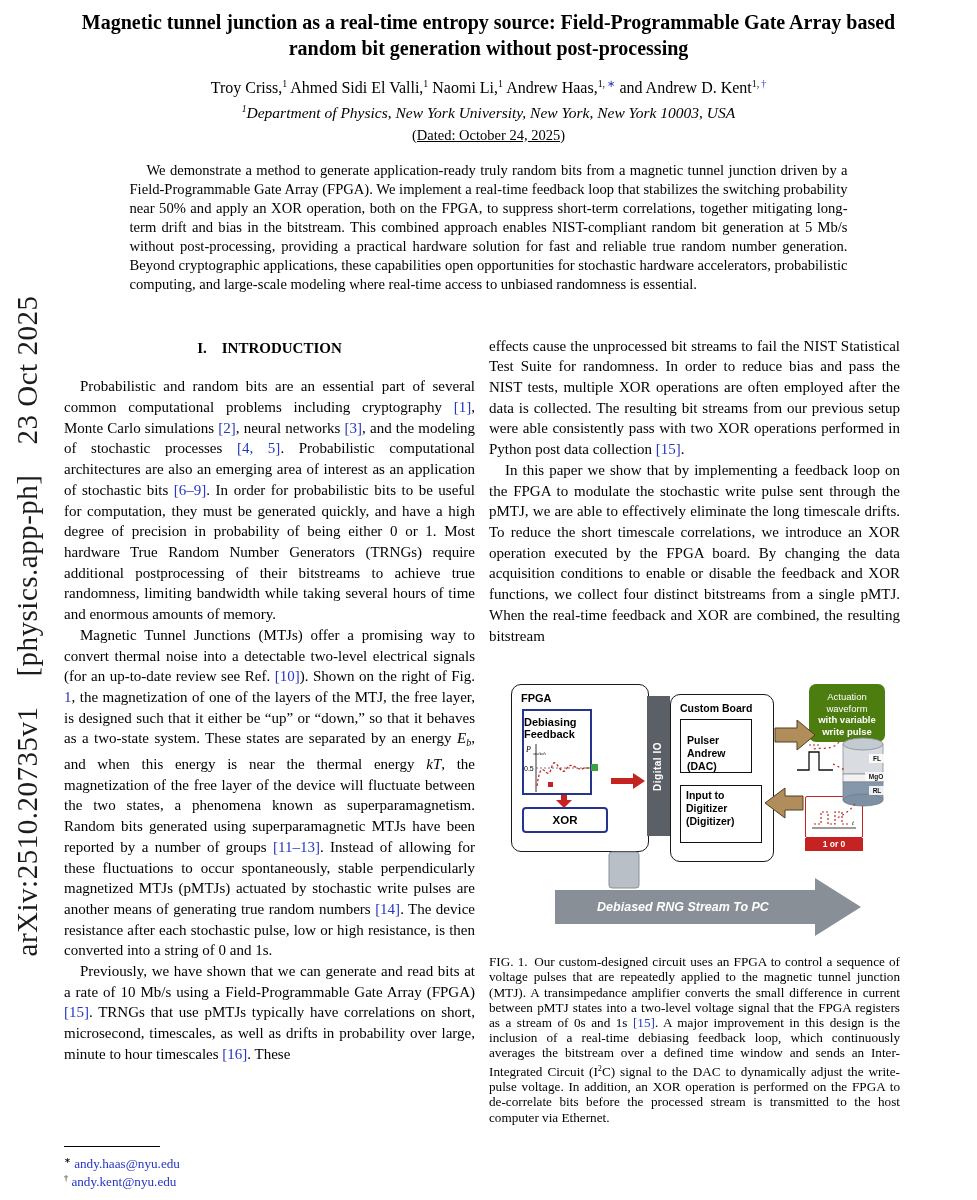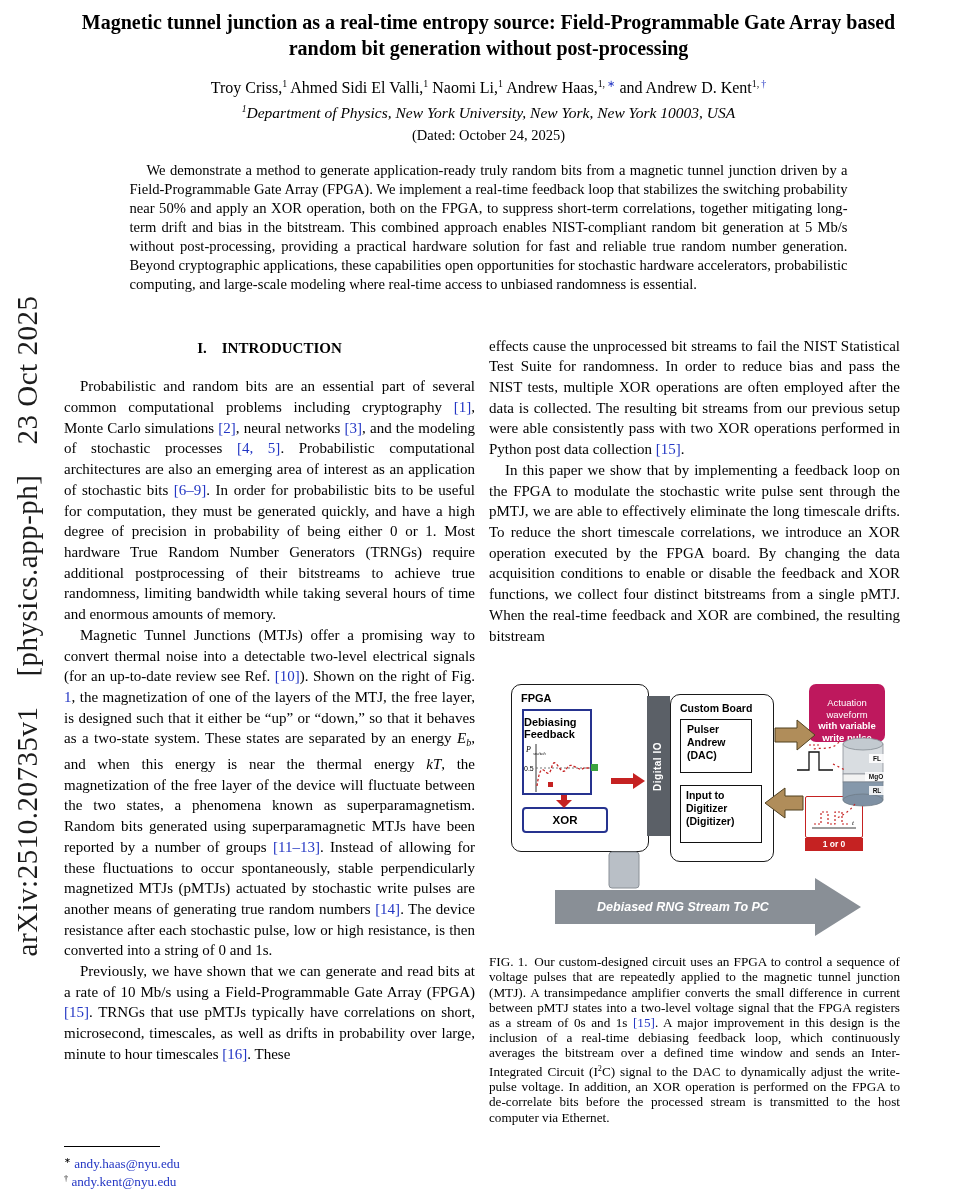--- a/index.html
+++ b/index.html
@@ -11,21 +11,21 @@
            line-height:42px; text-align:center; transform:rotate(-90deg);
            font-size:29px; color:#1c1c1c; letter-spacing:.5px; white-space:nowrap; }
 
   
   .title { margin:10px auto 0; max-width:872px; text-align:center;
            font-size:20px; font-weight:bold; line-height:1.28; }
   .authors { margin-top:17px; font-size:16px; }
   .authors .para, .affil .para, .fnlist .para { margin:0; text-indent:0; }
   .authors .para, .affil .para { text-align:center; }
   .affil { margin-top:5px; font-style:italic; font-size:15.5px; }
-  .dateline { margin-top:5px; text-align:center; font-size:14.5px; }
+  .dateline { margin-top:5px; text-align:center; font-size:14.5px;text-decoration:underline; }
   .abstract { width:718px; margin:17px auto 0; text-align:justify;
               font-size:14.6px; line-height:19px; text-indent:17px; }
 
   
   .cols { display:flex; gap:14px; margin:42px 64px 0; }
   .col { width:411px; text-align:justify; font-size:15px; line-height:20.7px; }
   .para { margin:0; }
   .para.ind { text-indent:16px; }
   .sec-heading { text-align:center; font-weight:bold; font-size:15px; margin:2px 0 18px; }
   .sec-heading .sec-num { margin-right:15px; }
@@ -47,26 +47,26 @@
   .debias { position:absolute; left:10px; top:24px; width:70px; height:86px;
             border:2.5px solid #26338f; background:#fff; text-align:left; box-sizing:border-box; padding-top:5px; }
   .bt { font-weight:bold; font-size:11px; line-height:12px; }
   .xor { position:absolute; left:10px; top:122px; width:86px; height:26px; box-sizing:border-box;
          border:2px solid #26338f; border-radius:4px; font-weight:bold; font-size:11.5px;
          line-height:22px; text-align:center; background:#fff; }
   .dio { position:absolute; left:150px; top:14px; width:23px; height:140px; background:#5b6067;
          color:#fff; display:flex; align-items:center; justify-content:center; }
   .dio span { writing-mode:vertical-rl; transform:rotate(180deg); font-size:10px; font-weight:bold; letter-spacing:.5px; }
   .pulser { position:absolute; left:9px; top:24px; width:72px; height:54px; border:1.5px solid #111;
-            box-sizing:border-box; font-weight:bold; font-size:10.5px; line-height:13px; padding:3px 6px; background:#fff; }
+            box-sizing:border-box; font-weight:bold; font-size:10.5px; line-height:13px; padding:14px 6px; background:#fff; }
   .inputbox { position:absolute; left:9px; top:90px; width:82px; height:58px; border:1.5px solid #111;
             box-sizing:border-box; font-weight:bold; font-size:10.5px; line-height:13px; padding:3px 5px; background:#fff; }
-  .greenbox { position:absolute; left:312px; top:2px; width:76px; height:58px; background:#be185d;
+  .greenbox { position:absolute; left:312px; top:2px; width:76px; height:58px; background:#4d7c0f;
               border-radius:7px; color:#fff; font-size:9.5px; line-height:11.5px; text-align:center;
-              box-sizing:border-box; padding:13px 4px; }
+              box-sizing:border-box; padding:7px 4px; }
   .greenbox span, .greenbox b { display:block; }
   .onezero { position:absolute; left:308px; top:114px; width:58px; }
   .oz-box { height:42px; border:1.6px solid #c52222; border-radius:2px; background:#fff; box-sizing:border-box; }
   .oz-banner { height:13px; background:#c52222; color:#fff; font-size:8.5px; font-weight:bold;
                text-align:center; line-height:13px; }
 
   
   .caption { margin-top:10px; font-size:13.2px; line-height:15.2px; text-align:justify; }
   .footnotes { position:absolute; left:64px; top:1146px; font-size:13.2px; }
   .fnrule { width:96px; border-top:1px solid #000; margin-bottom:8px; }

